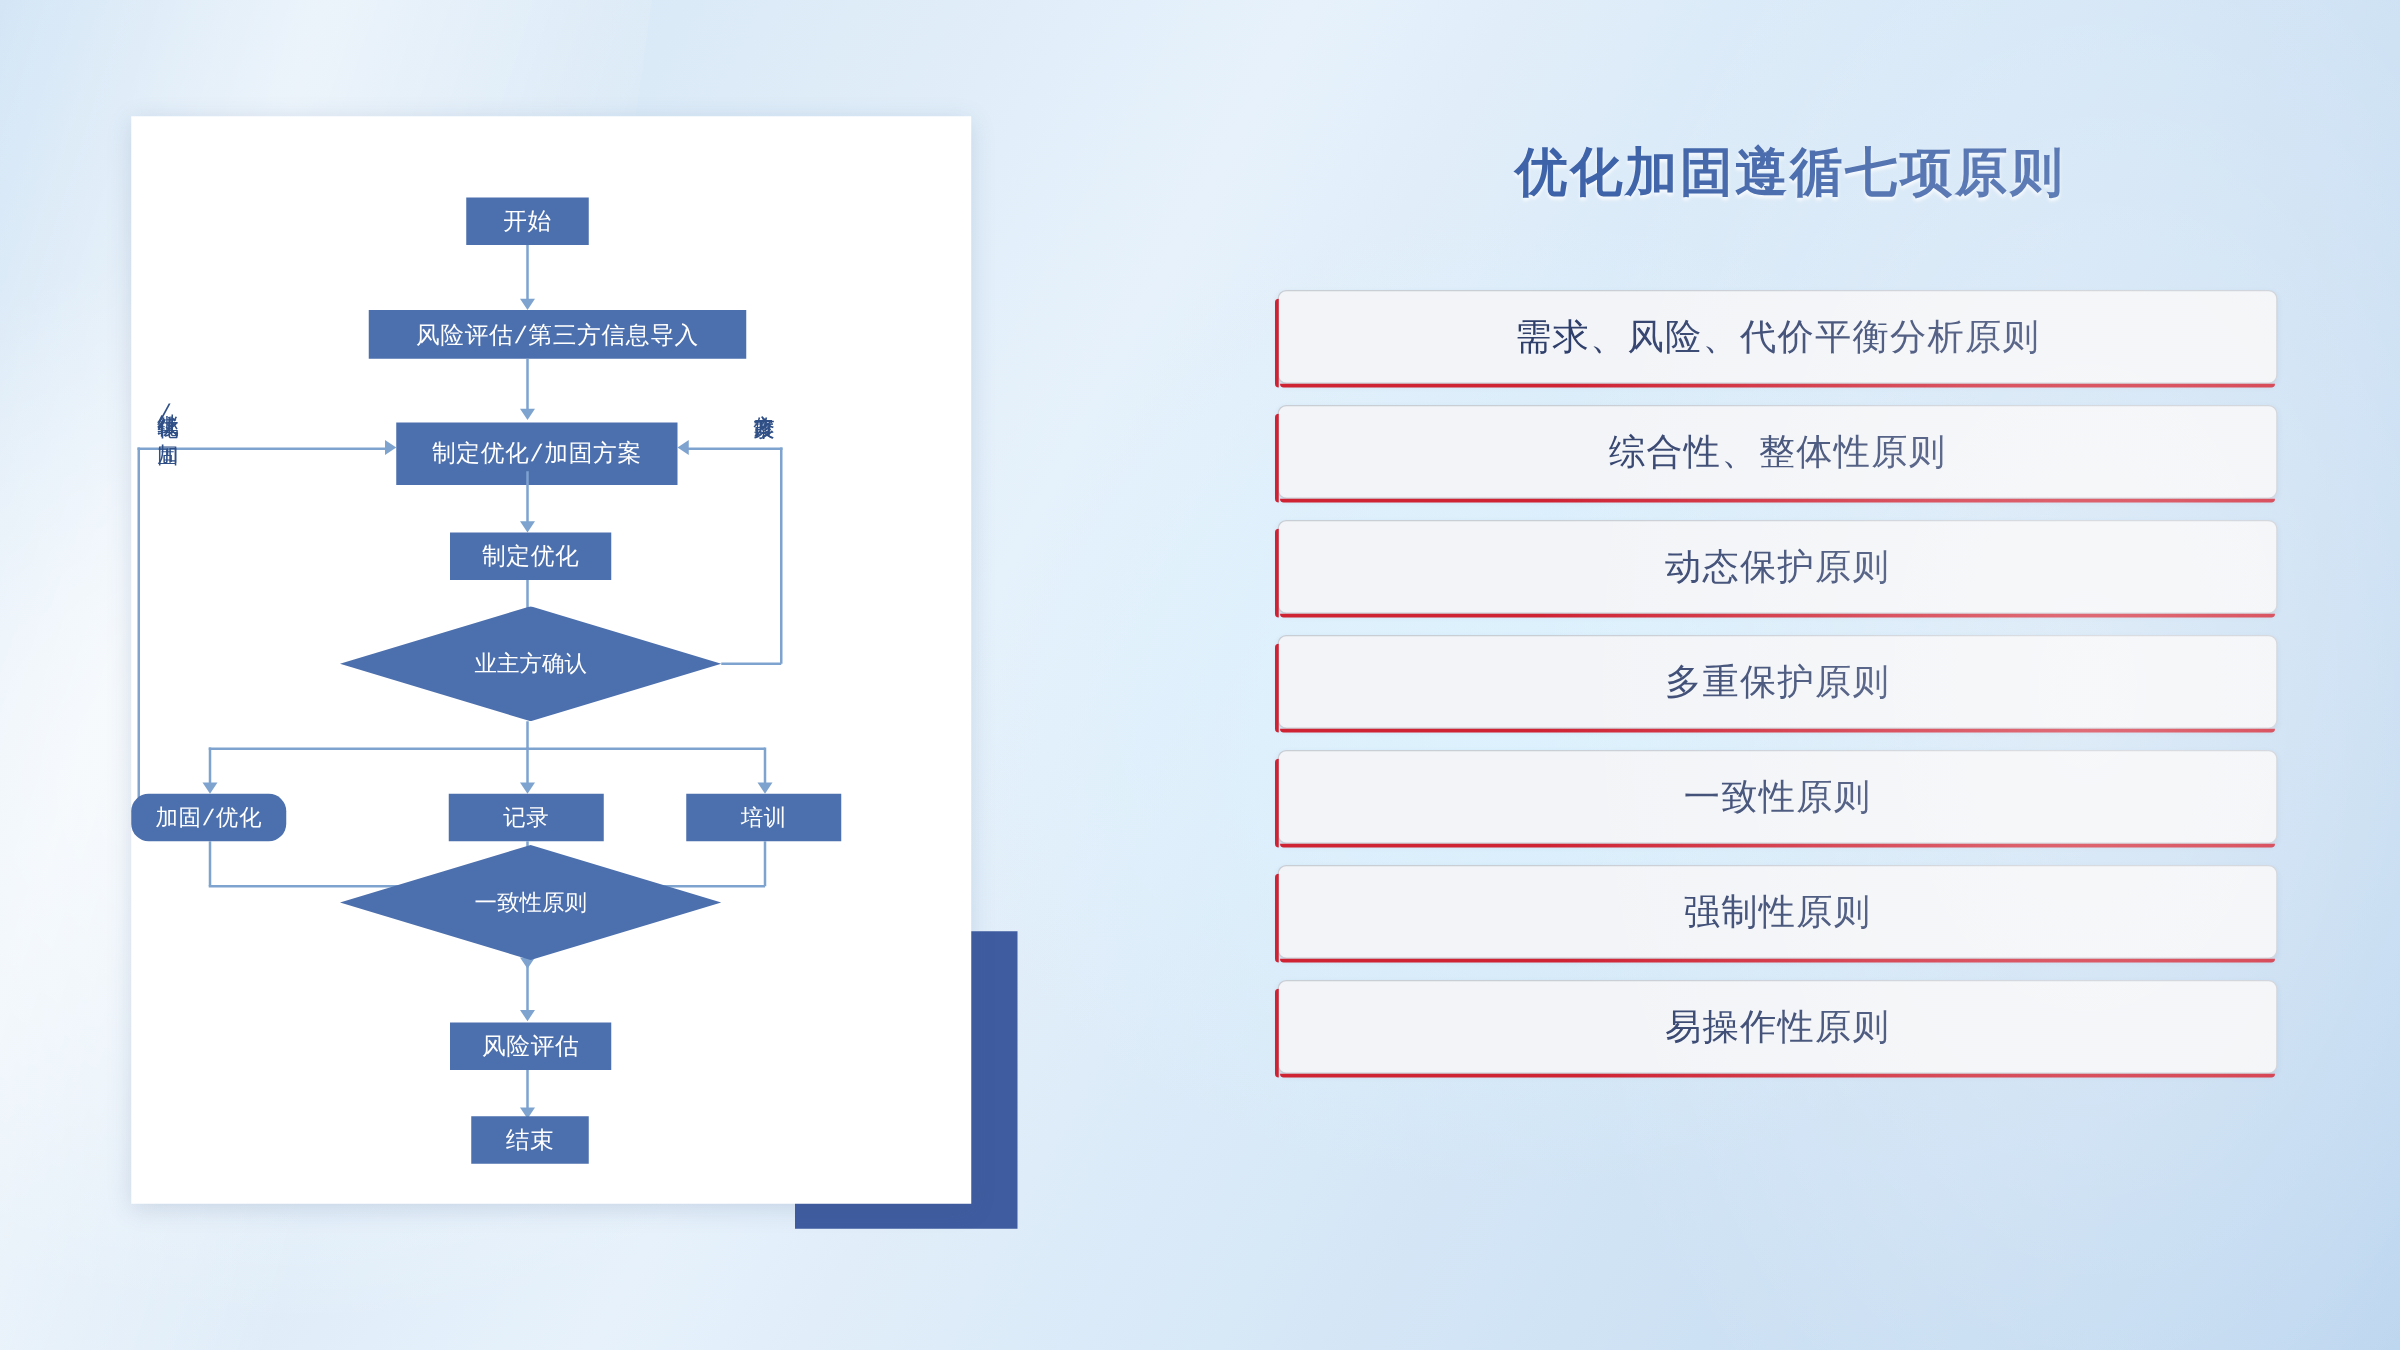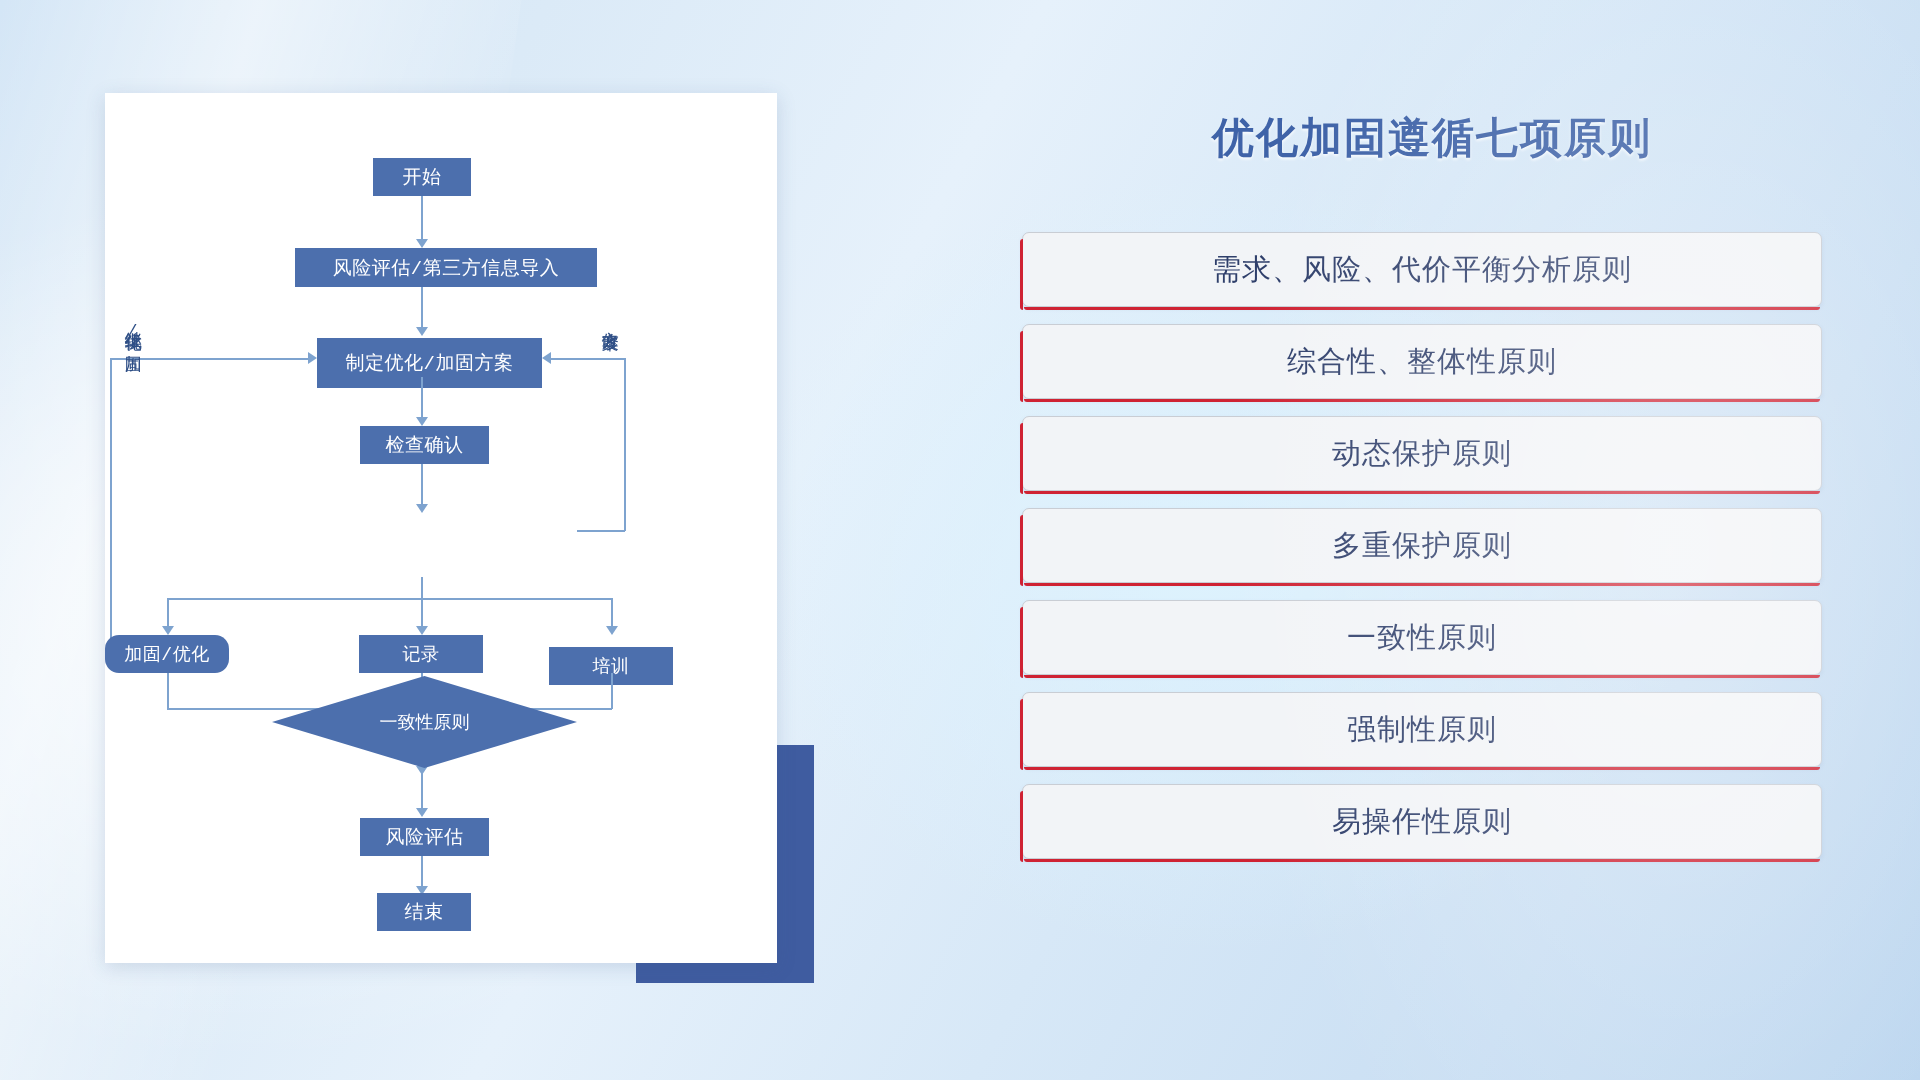--- a/index.html
+++ b/index.html
@@ -206,25 +206,29 @@
     <div class="node" style="left:190px; top:155px; width:302px; height:39px;text-align:center;">风险评估/第三方信息导入</div>
 
     <div class="line vline" style="left:316px; top:194px; height:44px;"></div>
     <div class="arrow-down" style="left:311px; top:234px;"></div>
 
     <div class="node" style="left:212px; top:245px; width:225px; height:50px;">制定优化/加固方案</div>
 
     <div class="line vline" style="left:316px; top:284px; height:44px;"></div>
     <div class="arrow-down" style="left:311px; top:324px;"></div>
 
-    <div class="node" style="left:255px; top:333px; width:129px; height:38px;">检查确认</div>
+    <div class="node" style="left:255px; top:333px; width:129px; height:38px;">制定优化</div>
 
     <div class="line vline" style="left:316px; top:371px; height:44px;"></div>
     <div class="arrow-down" style="left:311px; top:411px;"></div>
 
+    <div class="diamond-wrap" style="left:167px; top:392px; width:305px; height:92px;">
+      <div class="diamond"></div>
+      <div class="diamond-label">业主方确认</div>
+    </div>
 
     <div class="line hline" style="left:472px; top:437px; width:48px;"></div>
     <div class="line vline" style="left:519px; top:265px; height:173px;"></div>
     <div class="line hline" style="left:445px; top:265px; width:76px;"></div>
     <div class="arrow-left" style="left:437px; top:259px;"></div>
     <div class="vlabel" style="left:495px; top:225px;">方案修改</div>
 
     <div class="line vline" style="left:5px; top:265px; height:285px;"></div>
     <div class="line hline" style="left:5px; top:265px; width:199px;"></div>
     <div class="arrow-right" style="left:203px; top:259px;"></div>
@@ -234,21 +238,21 @@
     <div class="line hline" style="left:62px; top:505px; width:445px;"></div>
     <div class="line vline" style="left:62px; top:505px; height:32px;"></div>
     <div class="line vline" style="left:316px; top:505px; height:32px;"></div>
     <div class="line vline" style="left:506px; top:505px; height:32px;"></div>
     <div class="arrow-down" style="left:57px; top:533px;"></div>
     <div class="arrow-down" style="left:311px; top:533px;"></div>
     <div class="arrow-down" style="left:501px; top:533px;"></div>
 
     <div class="node small" style="left:0px; top:542px; width:124px; height:38px;border-radius:14px;">加固/优化</div>
     <div class="node small" style="left:254px; top:542px; width:124px; height:38px;">记录</div>
-    <div class="node small" style="left:444px; top:542px; width:124px; height:38px;margin-top:12px;">培训</div>
+    <div class="node small" style="left:444px; top:542px; width:124px; height:38px;">培训</div>
 
     <div class="line vline" style="left:62px; top:580px; height:36px;"></div>
     <div class="line vline" style="left:316px; top:580px; height:36px;"></div>
     <div class="line vline" style="left:506px; top:580px; height:36px;"></div>
     <div class="line hline" style="left:62px; top:615px; width:445px;"></div>
     <div class="line vline" style="left:316px; top:615px; height:62px;"></div>
     <div class="arrow-down" style="left:311px; top:673px;"></div>
 
     <div class="diamond-wrap" style="left:167px; top:584px; width:305px; height:92px; top:583px;">
     </div>

